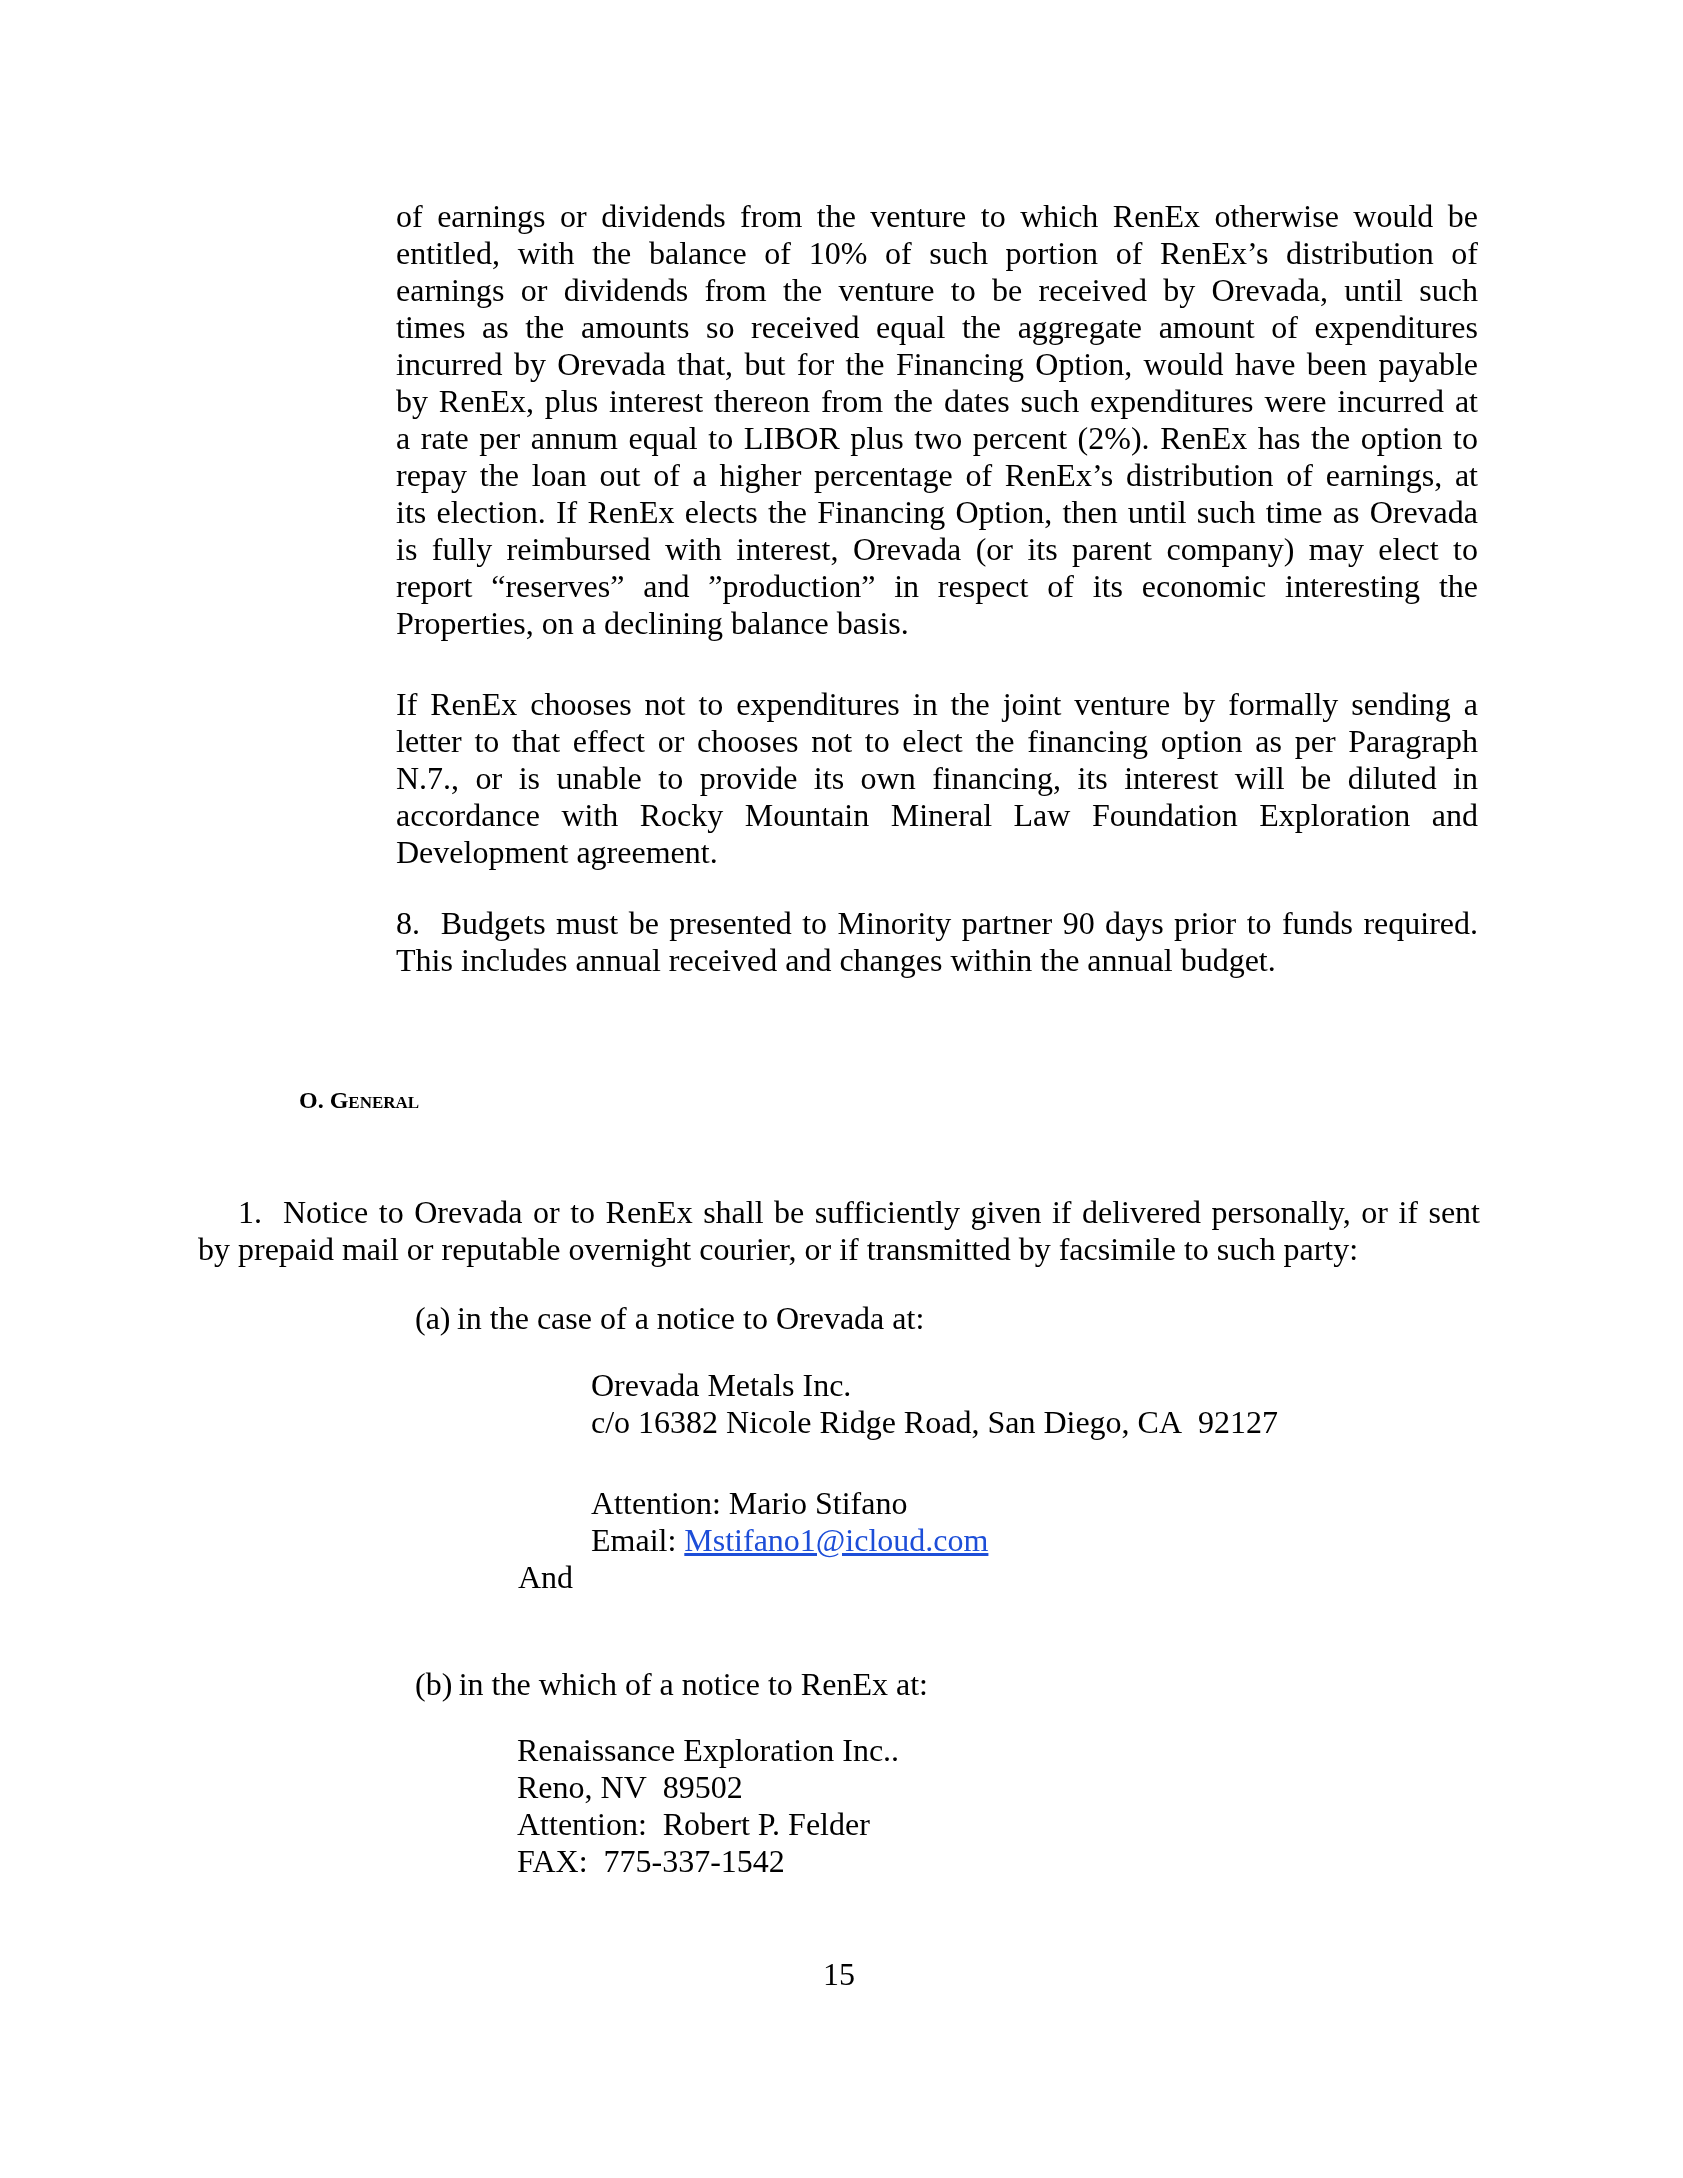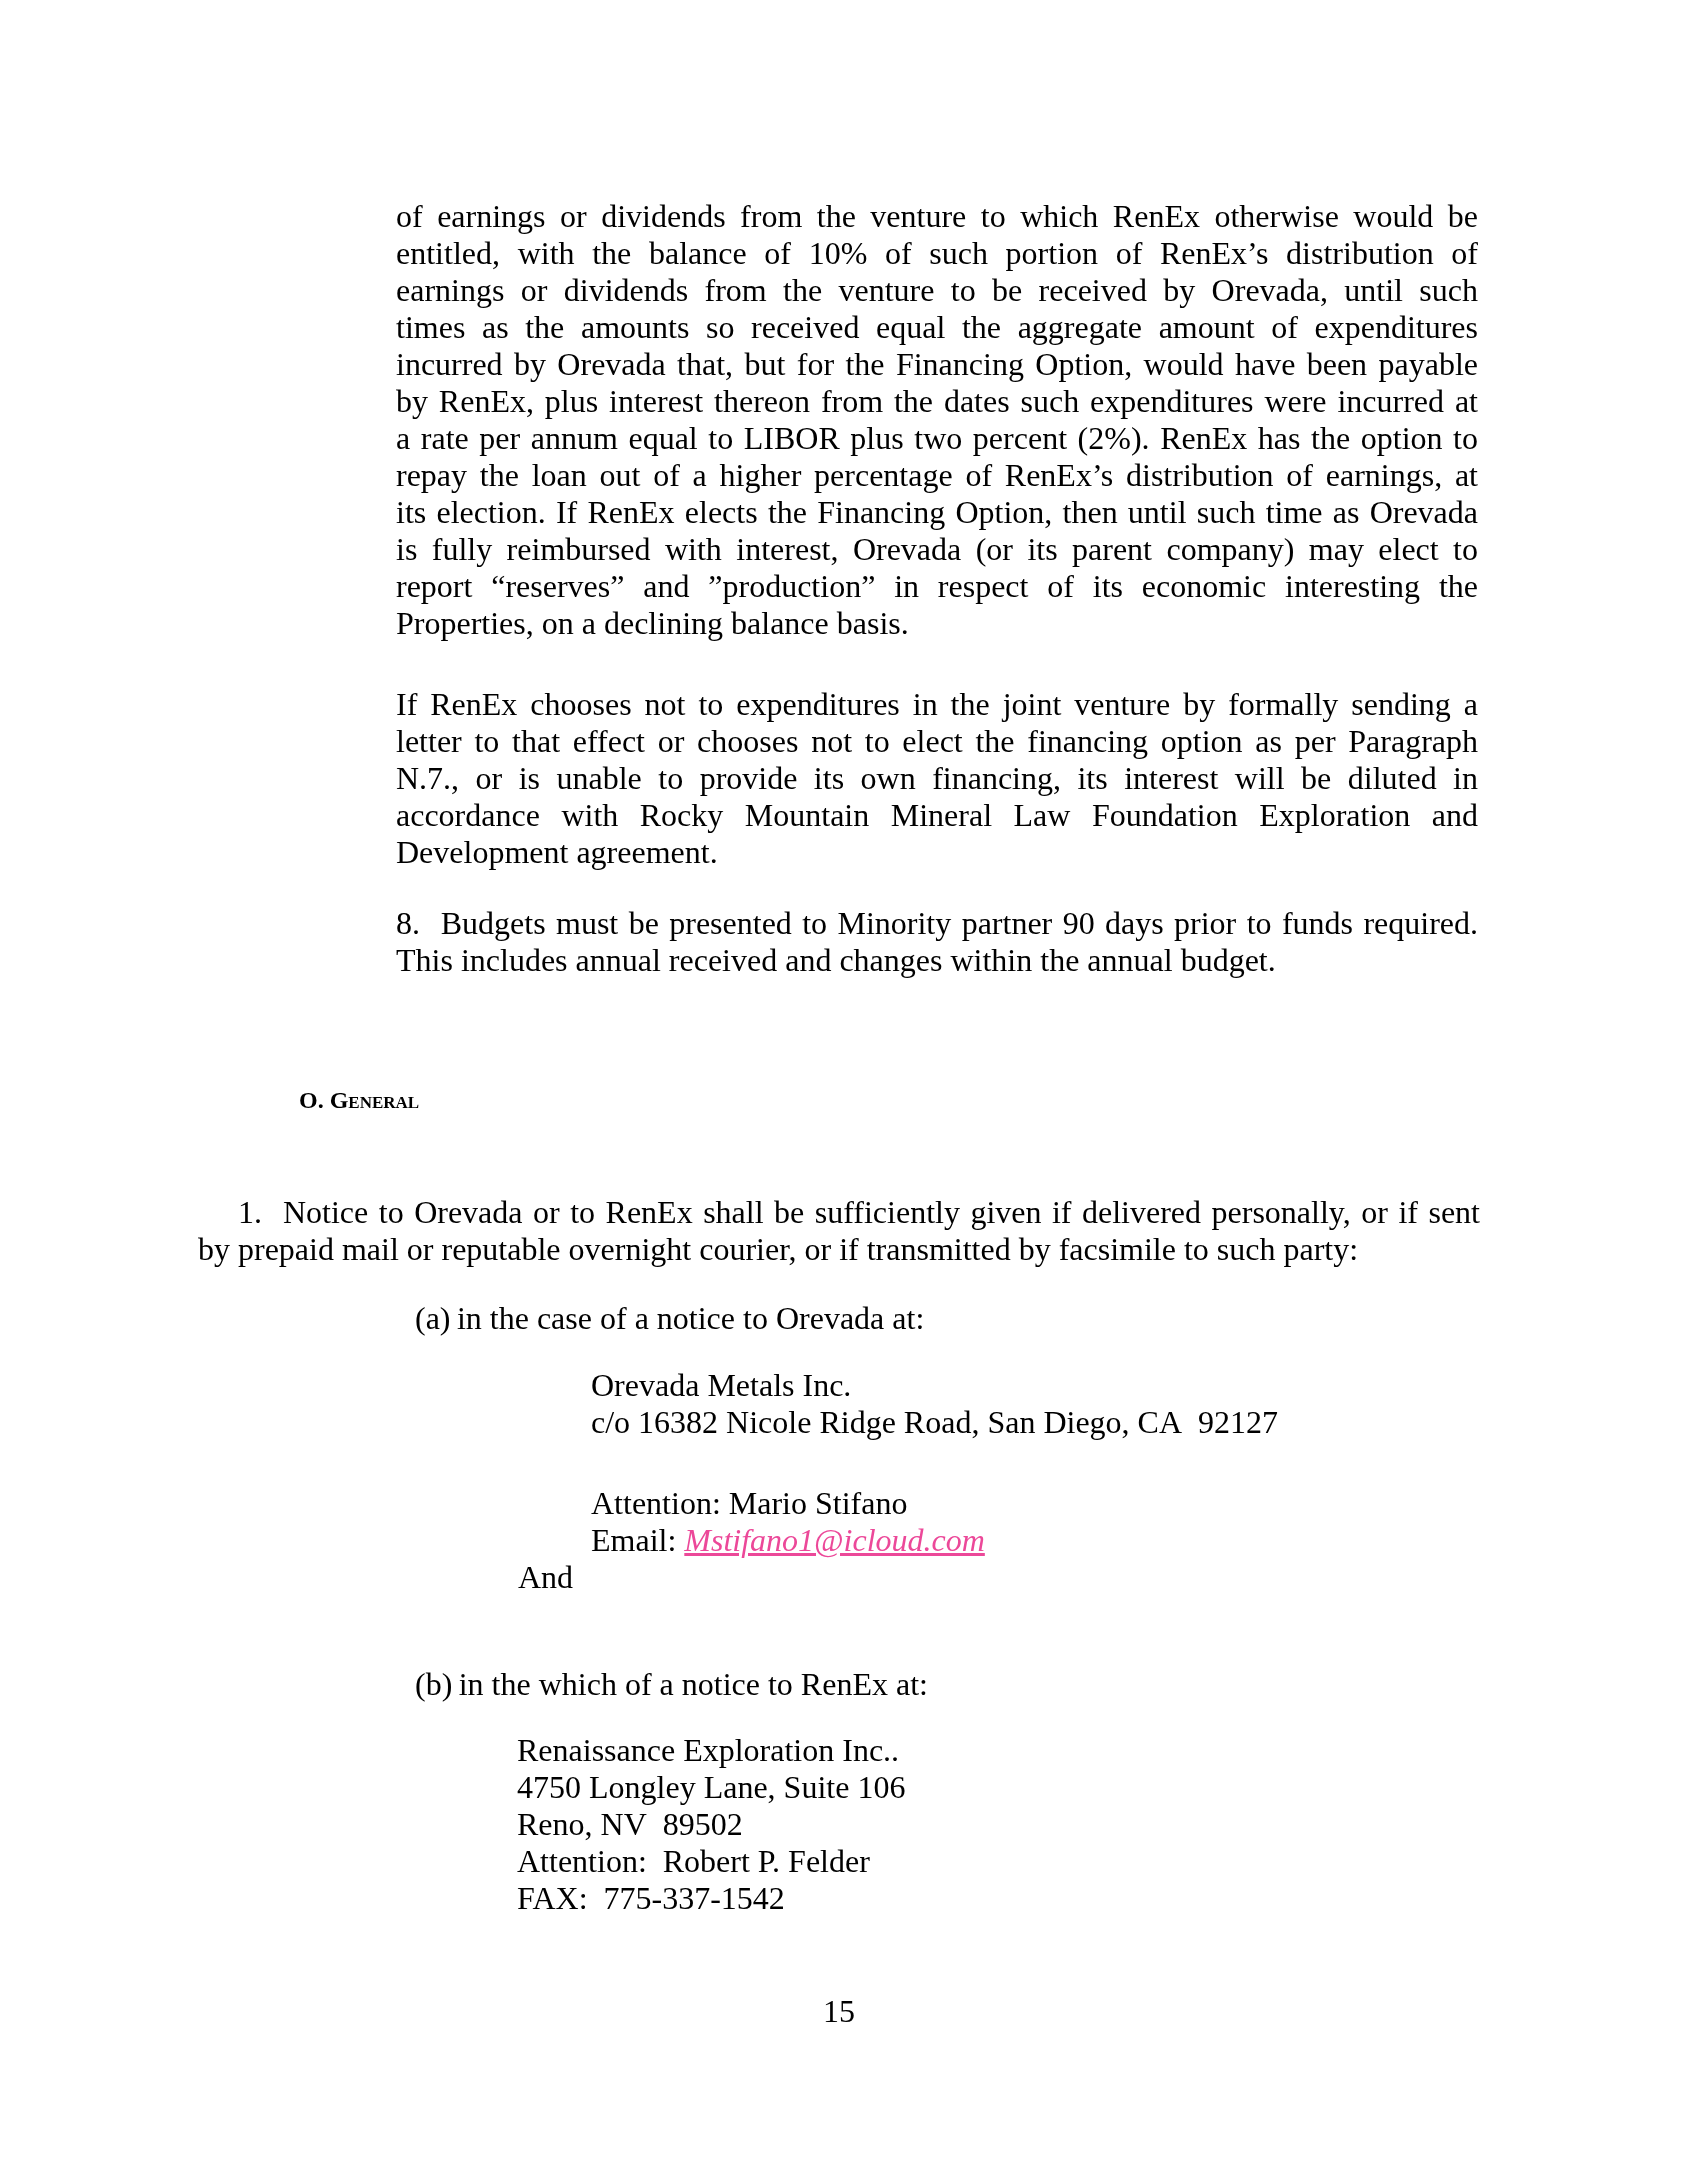--- a/index.html
+++ b/index.html
@@ -39,21 +39,21 @@
   .sub-intro-a { margin-top:32px; margin-left:217px; }
   .addr-a { margin-top:30px; margin-left:393px; }
   .addr-a .attention-line { margin-top:44px; }
   .and-line { margin-left:320px; }
 
   .sub-intro-b { margin-top:70px; margin-left:217px; }
   .addr-b { margin-top:29px; margin-left:319px; }
 
   .page-number { margin-top:76px; text-align:center; }
 
-  a.email-link { color:#ec4899; text-decoration:underline; cursor:pointer;font-style:italic; }
+  a.email-link { color:#1d4ed8; text-decoration:underline; cursor:pointer; }
 </style>
 </head>
 <body>
 
 <div class="page">
   <div class="content">
 
     <div id="para-financing" class="bq jblock">
         <div class="jline">of earnings or dividends from the venture to which RenEx otherwise would be</div>
         <div class="jline">entitled, with the balance of 10% of such portion of RenEx’s distribution of</div>
@@ -97,21 +97,20 @@
       <div class="attention-line">Attention: Mario Stifano</div>
       <div><span>Email: </span><a class="email-link">Mstifano1@icloud.com</a></div>
     </div>
 
     <div class="and-line">And</div>
 
     <div class="sub-intro-b">(b) in the which of a notice to RenEx at:</div>
 
     <div class="addr-b">
       <div>Renaissance Exploration Inc..</div>
-      <div>4750 Longley Lane, Suite 106</div>
       <div>Reno, NV&nbsp; 89502</div>
       <div>Attention:&nbsp; Robert P. Felder</div>
       <div>FAX:&nbsp; 775-337-1542</div>
     </div>
 
     <div class="page-number">15</div>
 
   </div>
 </div>
 

